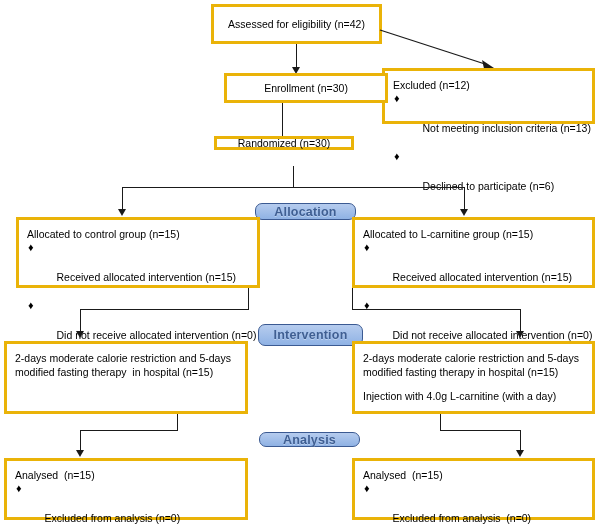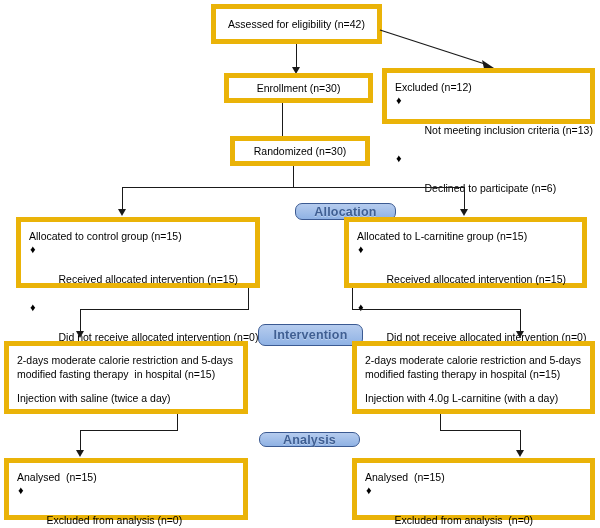--- a/index.html
+++ b/index.html
@@ -14,21 +14,21 @@
     position: relative;
     width: 600px;
     height: 528px;
     background: #ffffff;
     overflow: hidden;
   }
   
   .box {
     position: absolute;
     box-sizing: border-box;
-    border: 5px solid #eab308;
+    border: 3px solid #eab308;
     background: #ffffff;
     font-size: 10.5px;
     line-height: 1.38;
     color: #000000;
   }
   .box.center {
     display: flex;
     align-items: center;
     justify-content: center;
     text-align: center;
@@ -119,54 +119,54 @@
     <span class="bullet-line">
       <span class="bullet">♦</span>
       <span>Not meeting inclusion criteria (n=13)</span>
     </span>
     <span class="bullet-line">
       <span class="bullet">♦</span>
       <span>Declined to participate (n=6)</span>
     </span>
   </div>
 
-  <div class="box center" style="left:224px; top:73px; width:149px; height:30px;text-align:right;">
+  <div class="box center" style="left:224px; top:73px; width:164px; height:30px;text-align:right;">
     <span>Enrollment  (n=30)</span>
   </div>
 
   <div class="vline" style="left:282px; top:103px; height:33px;"></div>
 
-  <div class="box center" style="left:230px; top:136px; width:140px; height:30px;">
+  <div class="box center" style="left:214px; top:136px; width:140px; height:14px;">
     <span>Randomized (n=30)</span>
   </div>
 
   <div class="vline" style="left:293px; top:166px; height:21px;"></div>
   <div class="hline" style="left:122px; top:187px; width:343px;"></div>
   <div class="vline" style="left:122px; top:187px; height:23px;"></div>
   <div class="arrowhead" style="left:118px; top:209px;"></div>
   <div class="vline" style="left:464px; top:187px; height:23px;"></div>
   <div class="arrowhead" style="left:460px; top:209px;"></div>
 
-  <div class="stage" style="left:255px; top:203px; width:101px; height:17px;margin-left:40px;">
+  <div class="stage" style="left:255px; top:203px; width:101px; height:17px;">
     <span>Allocation</span>
   </div>
 
   <div class="box pad" style="left:4px; top:217px; width:244px; height:71px;margin-left:12px;">
     <span class="line">Allocated to control group (n=15)</span>
     <span class="bullet-line">
       <span class="bullet">♦</span>
       <span>Received allocated intervention (n=15)</span>
     </span>
     <span class="bullet-line">
       <span class="bullet">♦</span>
       <span>Did not receive allocated intervention (n=0)</span>
     </span>
   </div>
 
-  <div class="box pad" style="left:344px; top:217px; width:243px; height:71px;">
+  <div class="box pad" style="left:352px; top:217px; width:243px; height:71px;">
     <span class="line">Allocated to L-carnitine group (n=15)</span>
     <span class="bullet-line">
       <span class="bullet">♦</span>
       <span>Received allocated intervention (n=15)</span>
     </span>
     <span class="bullet-line">
       <span class="bullet">♦</span>
       <span>Did not receive allocated intervention (n=0)</span>
     </span>
   </div>
@@ -182,21 +182,20 @@
   <div class="arrowhead" style="left:516px; top:331px;"></div>
 
   <div class="stage" style="left:258px; top:324px; width:105px; height:22px;">
     <span>Intervention</span>
   </div>
 
   <div class="box pad" style="left:4px; top:341px; width:244px; height:73px;">
     <span class="line">2-days moderate calorie restriction and 5-days</span>
     <span class="line">modified fasting therapy  in hospital (n=15)</span>
     <span class="spacer"></span>
-    <span class="line">Injection with saline (twice a day)</span>
   </div>
 
   <div class="box pad" style="left:352px; top:341px; width:243px; height:73px;">
     <span class="line">2-days moderate calorie restriction and 5-days</span>
     <span class="line">modified fasting therapy in hospital (n=15)</span>
     <span class="spacer"></span>
     <span class="line">Injection with 4.0g L-carnitine (with a day)</span>
   </div>
 
   <div class="vline" style="left:177px; top:414px; height:16px;"></div>

